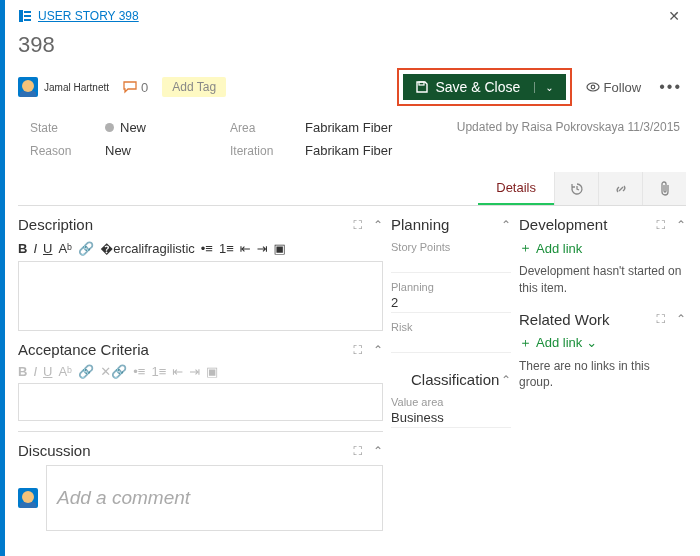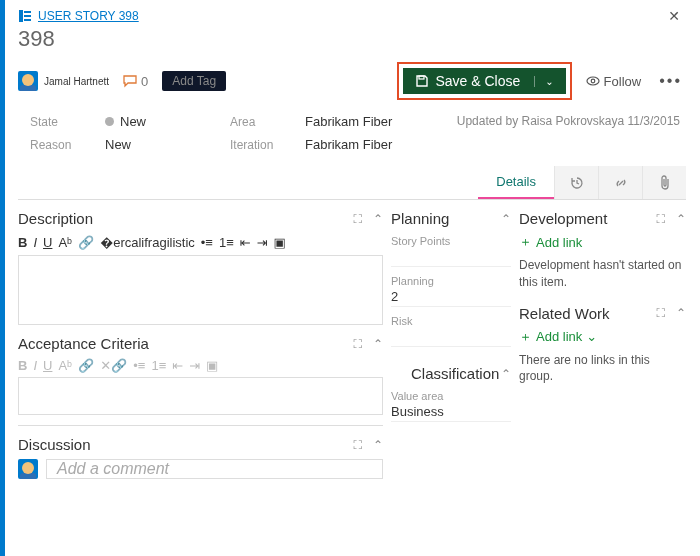--- a/index.html
+++ b/index.html
@@ -12,50 +12,50 @@
     height: 556px;
     overflow: hidden;
     position: relative;
   }
   .blue-bar { position:absolute; left:0; top:0; width:5px; height:100%; background:#007acc; }
   .header { padding: 6px 14px 0 18px; }
   .top-row { display:flex; align-items:center; }
   .wi-icon { width:14px; height:14px; display:inline-flex; align-items:center; justify-content:center; color:#007acc; margin-right:6px; font-size:13px; }
   .wi-link { color:#007acc; text-decoration:underline; font-size:12px; }
   .close-x { margin-left:auto; font-size:14px; color:#555; cursor:pointer; padding:2px 6px; }
-  .title-row { display:flex; align-items:center; gap:8px; }
+  .title-row { display:flex; align-items:center; margin-top:6px; gap:8px; }
   .id-num { font-size:22px; color:#666; margin-right:2px; }
   .title-input {
     font-size:22px; color:#222; padding:2px 6px; border:2px solid #e34c26;
     min-width:195px;
   }
   .meta-row { display:flex; align-items:center; gap:14px; margin-top:10px; }
   .avatar { width:20px; height:20px; background:#007acc; display:inline-block; border-radius:2px; position:relative;}
   .avatar::after{content:"";position:absolute;left:4px;top:3px;width:12px;height:12px;border-radius:50%;background:#f4c27a;}
   .avatar::before{content:"";position:absolute;left:2px;bottom:0;width:16px;height:6px;border-radius:3px 3px 0 0;background:#2d6fb5;}
   .assignee { display:flex; align-items:center; gap:6px; font-size:10px;}
   .comment-count { display:flex; align-items:center; gap:4px; color:#e07b39; font-size:13px; }
   .comment-count .num{color:#777;}
-  .addtag { background:#0f172a; color:#888; padding:3px 10px; font-size:12px; border-radius:2px; cursor:pointer;}
+  .addtag { background:#fef9c3; color:#888; padding:3px 10px; font-size:12px; border-radius:2px; cursor:pointer;}
   .spacer { flex:1; }
   .save-wrap { border:2px solid #e34c26; padding:4px; display:flex; }
   .save-btn { background:#14532d; color:#fff; display:flex; align-items:center; padding:5px 12px; gap:6px; font-size:14px; cursor:pointer;}
   .save-btn .caret{ border-left:1px solid rgba(255,255,255,0.4); margin-left:8px; padding-left:10px; font-size:10px;}
   .follow { display:flex; align-items:center; gap:4px; color:#555; font-size:13px; cursor:pointer;}
   .more-dots { color:#555; font-size:16px; letter-spacing:2px; cursor:pointer; padding:0 4px;}
   .fields-row { display:flex; margin-top:14px; align-items:flex-start;}
   .field-col { display:flex; gap:20px; align-items:center; margin-bottom:8px;}
   .fld-label { color:#999; font-size:12px; width:55px;margin-left:12px;}
   .fld-value { font-size:13px; color:#333; }
   .state-dot { width:9px;height:9px;border-radius:50%;background:#b0b0b0;display:inline-block;margin-right:6px;}
   .col1{width:200px;} .col2{width:220px;}
   .updated { font-size:12px; color:#888; text-align:right; flex:1; padding-right:6px;}
   .tabs-row{display:flex;justify-content:flex-end;margin-top:6px;border-bottom:1px solid #ddd;}
   .tab{padding:8px 18px;font-size:13px;color:#888;display:flex;align-items:center;justify-content:center;cursor:pointer;}
-  .tab.active{color:#0f766e;border-bottom:2px solid #ec4899;background:#fff;}
+  .tab.active{color:#7f1d1d;border-bottom:2px solid #22c55e;background:#fff;}
   .tab.icon-tab{background:#f3f3f3;border-left:1px solid #e5e5e5;width:44px;padding:8px 0;}
   .content{display:flex;padding:10px 14px 0 18px;gap:8px;}
   .left{width:365px;}
   .mid{width:120px;}
   .right{flex:1;}
   .section-head{display:flex;align-items:center;margin-bottom:6px;}
   .section-title{font-size:15px;color:#333;}
   .section-ctrl{margin-left:auto;display:flex;gap:10px;color:#888;font-size:12px;}
   .corners{letter-spacing:1px;font-family:monospace;cursor:pointer;}
   .chev{cursor:pointer;font-size:12px;}
@@ -63,21 +63,21 @@
   .toolbar.disabled{color:#bbb;}
   .toolbar span{cursor:pointer;font-family:"Segoe UI",Arial,sans-serif;}
   .editor{border:1px solid #ddd;min-height:70px;background:#fff;margin-bottom:10px;}
   .editor.small{min-height:38px;}
   .mini-label{font-size:11px;color:#999;margin-top:8px;}
   .mini-val{font-size:13px;color:#333;border-bottom:1px solid #eee;padding-bottom:2px;margin-top:2px;}
   .sidebar-sec{margin-bottom:14px;}
   .addlink{color:#1a8f3a;font-size:13px;display:flex;align-items:center;gap:4px;cursor:pointer;margin:6px 0;}
   .side-text{font-size:12px;color:#555;line-height:1.4;}
   .discussion-row{display:flex;align-items:center;gap:8px;margin-top:6px;}
-  .comment-box{flex:1;border:1px solid #ddd;padding:0 10px;color:#aaa;font-style:italic;font-size:16px;}
+  .comment-box{flex:1;border:1px solid #ddd;padding:21px 10px;color:#aaa;font-style:italic;font-size:19px;}
   .hr{border:none;border-top:1px solid #ddd;margin:6px 0 10px 0;}
   svg{display:block;}
 </style>
 </head>
 <body>
 
 <div class="blue-bar"></div>
 
 <div class="header">
   <div class="top-row">

